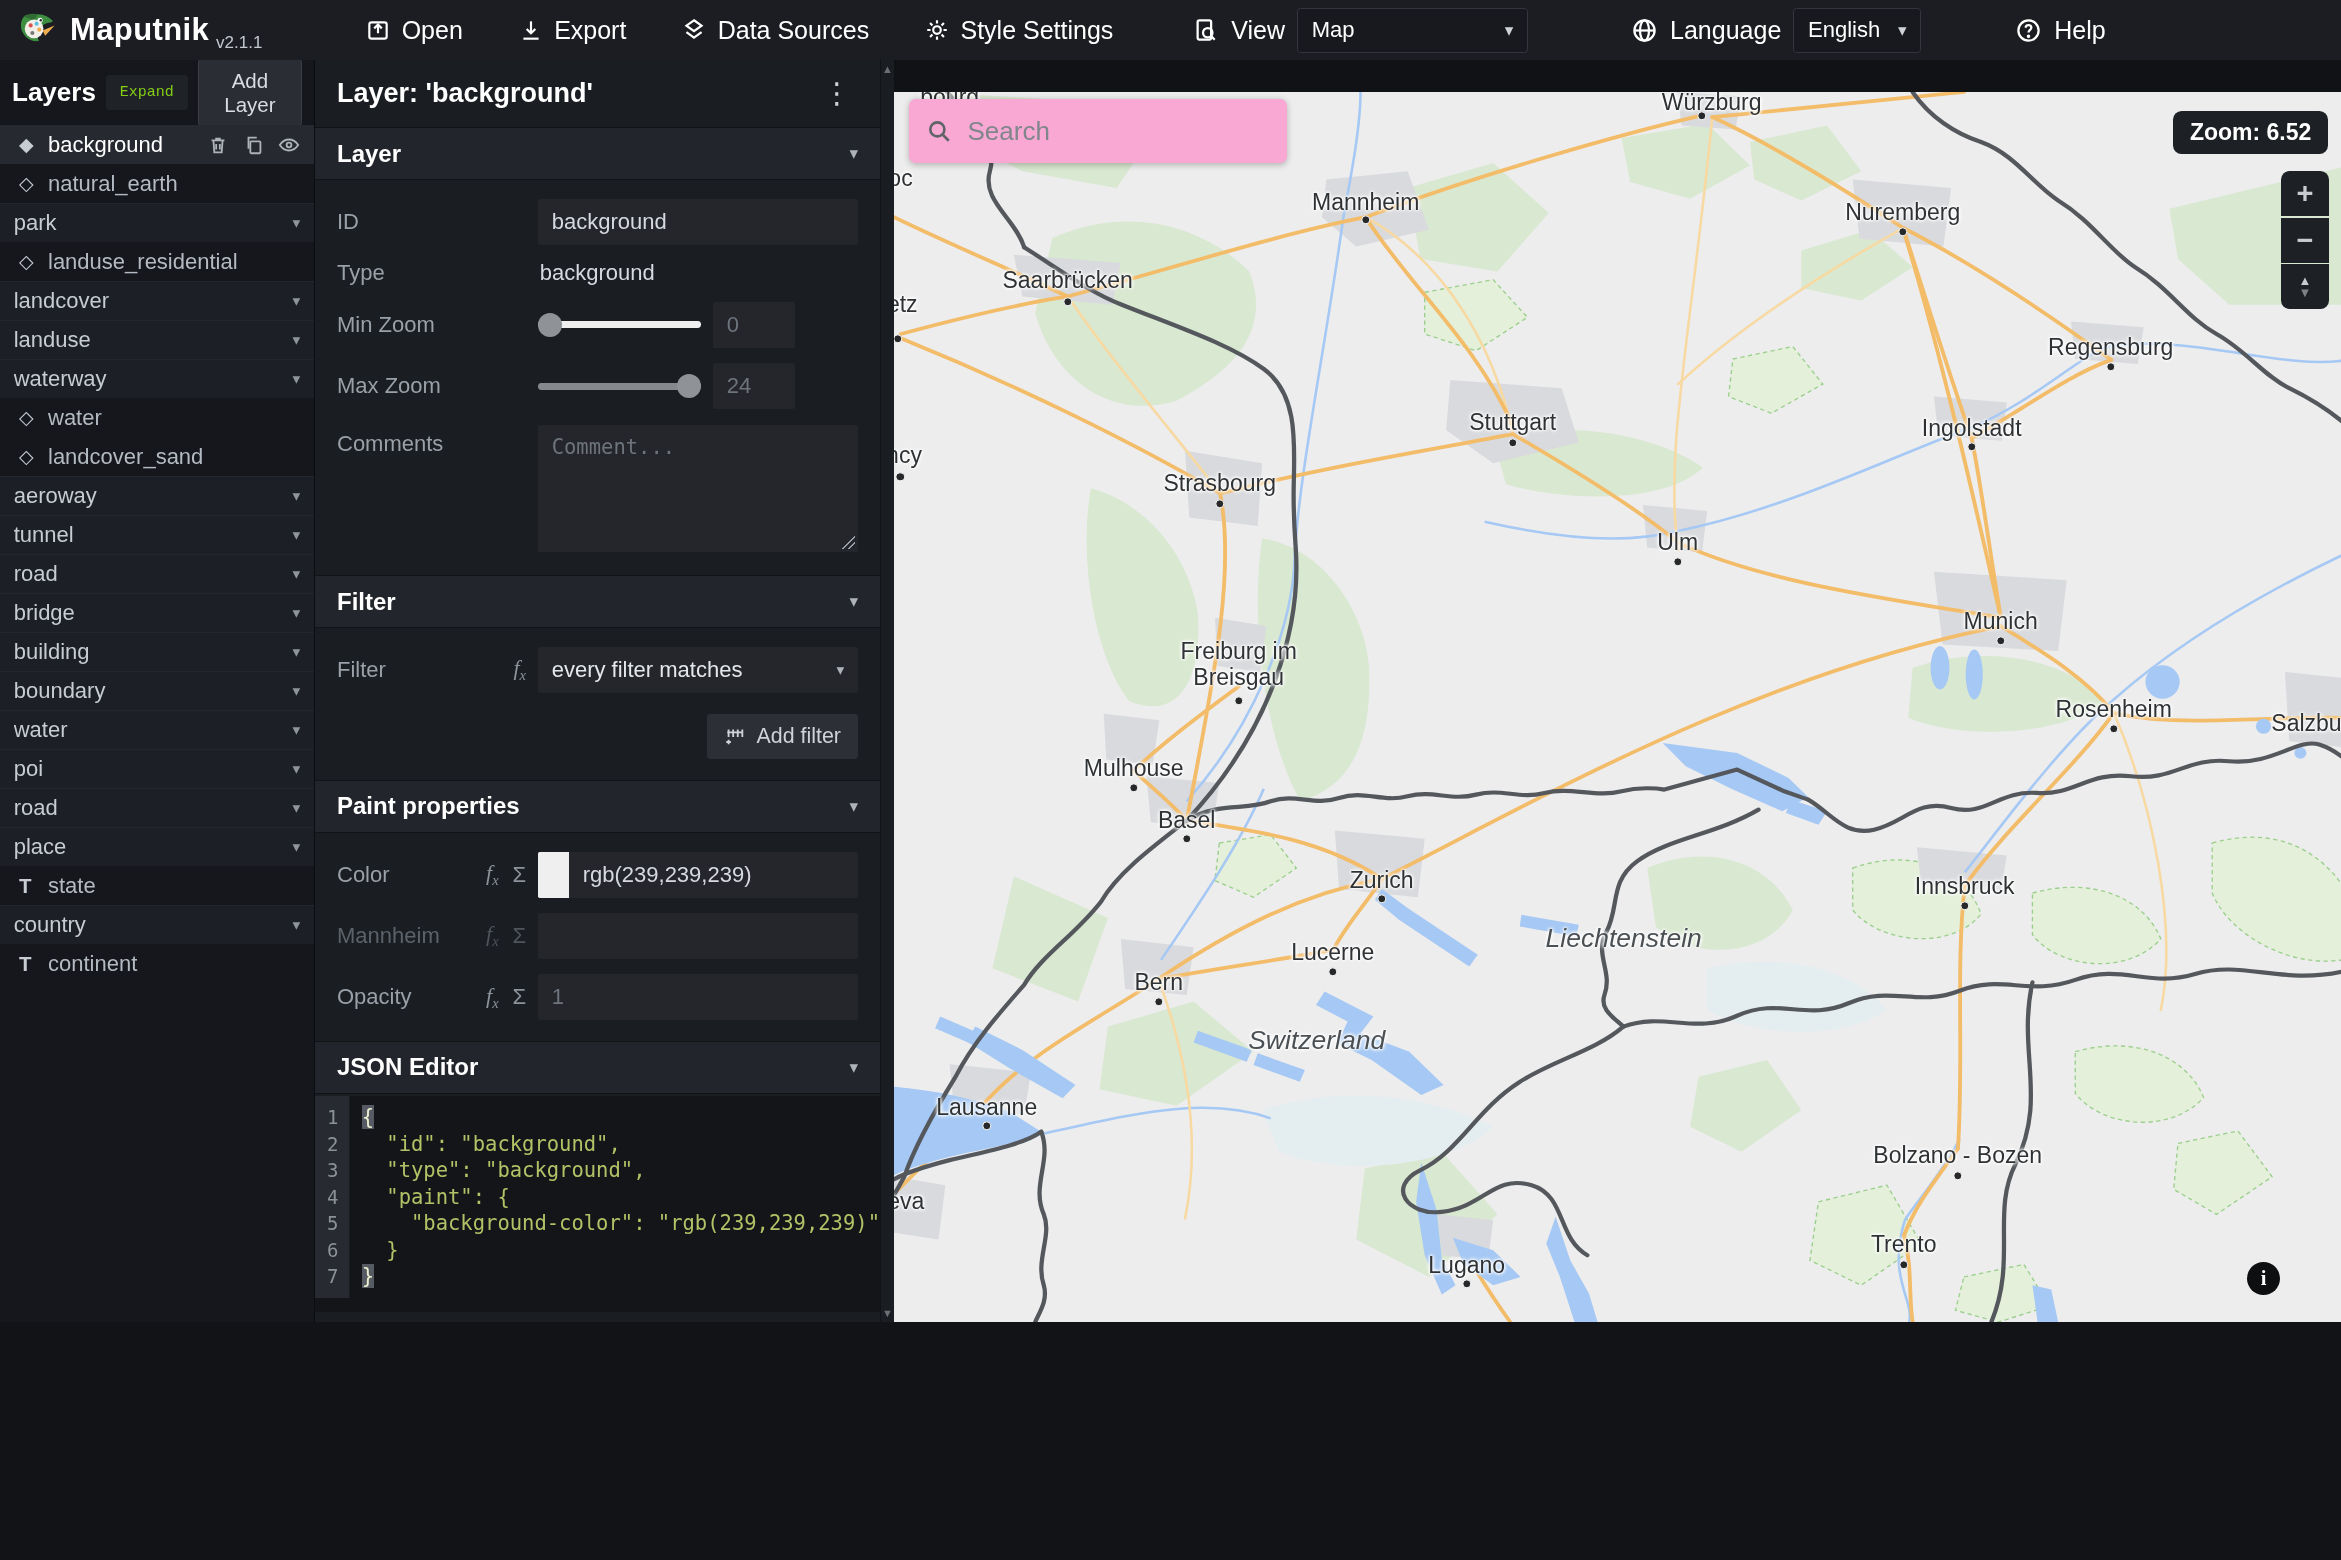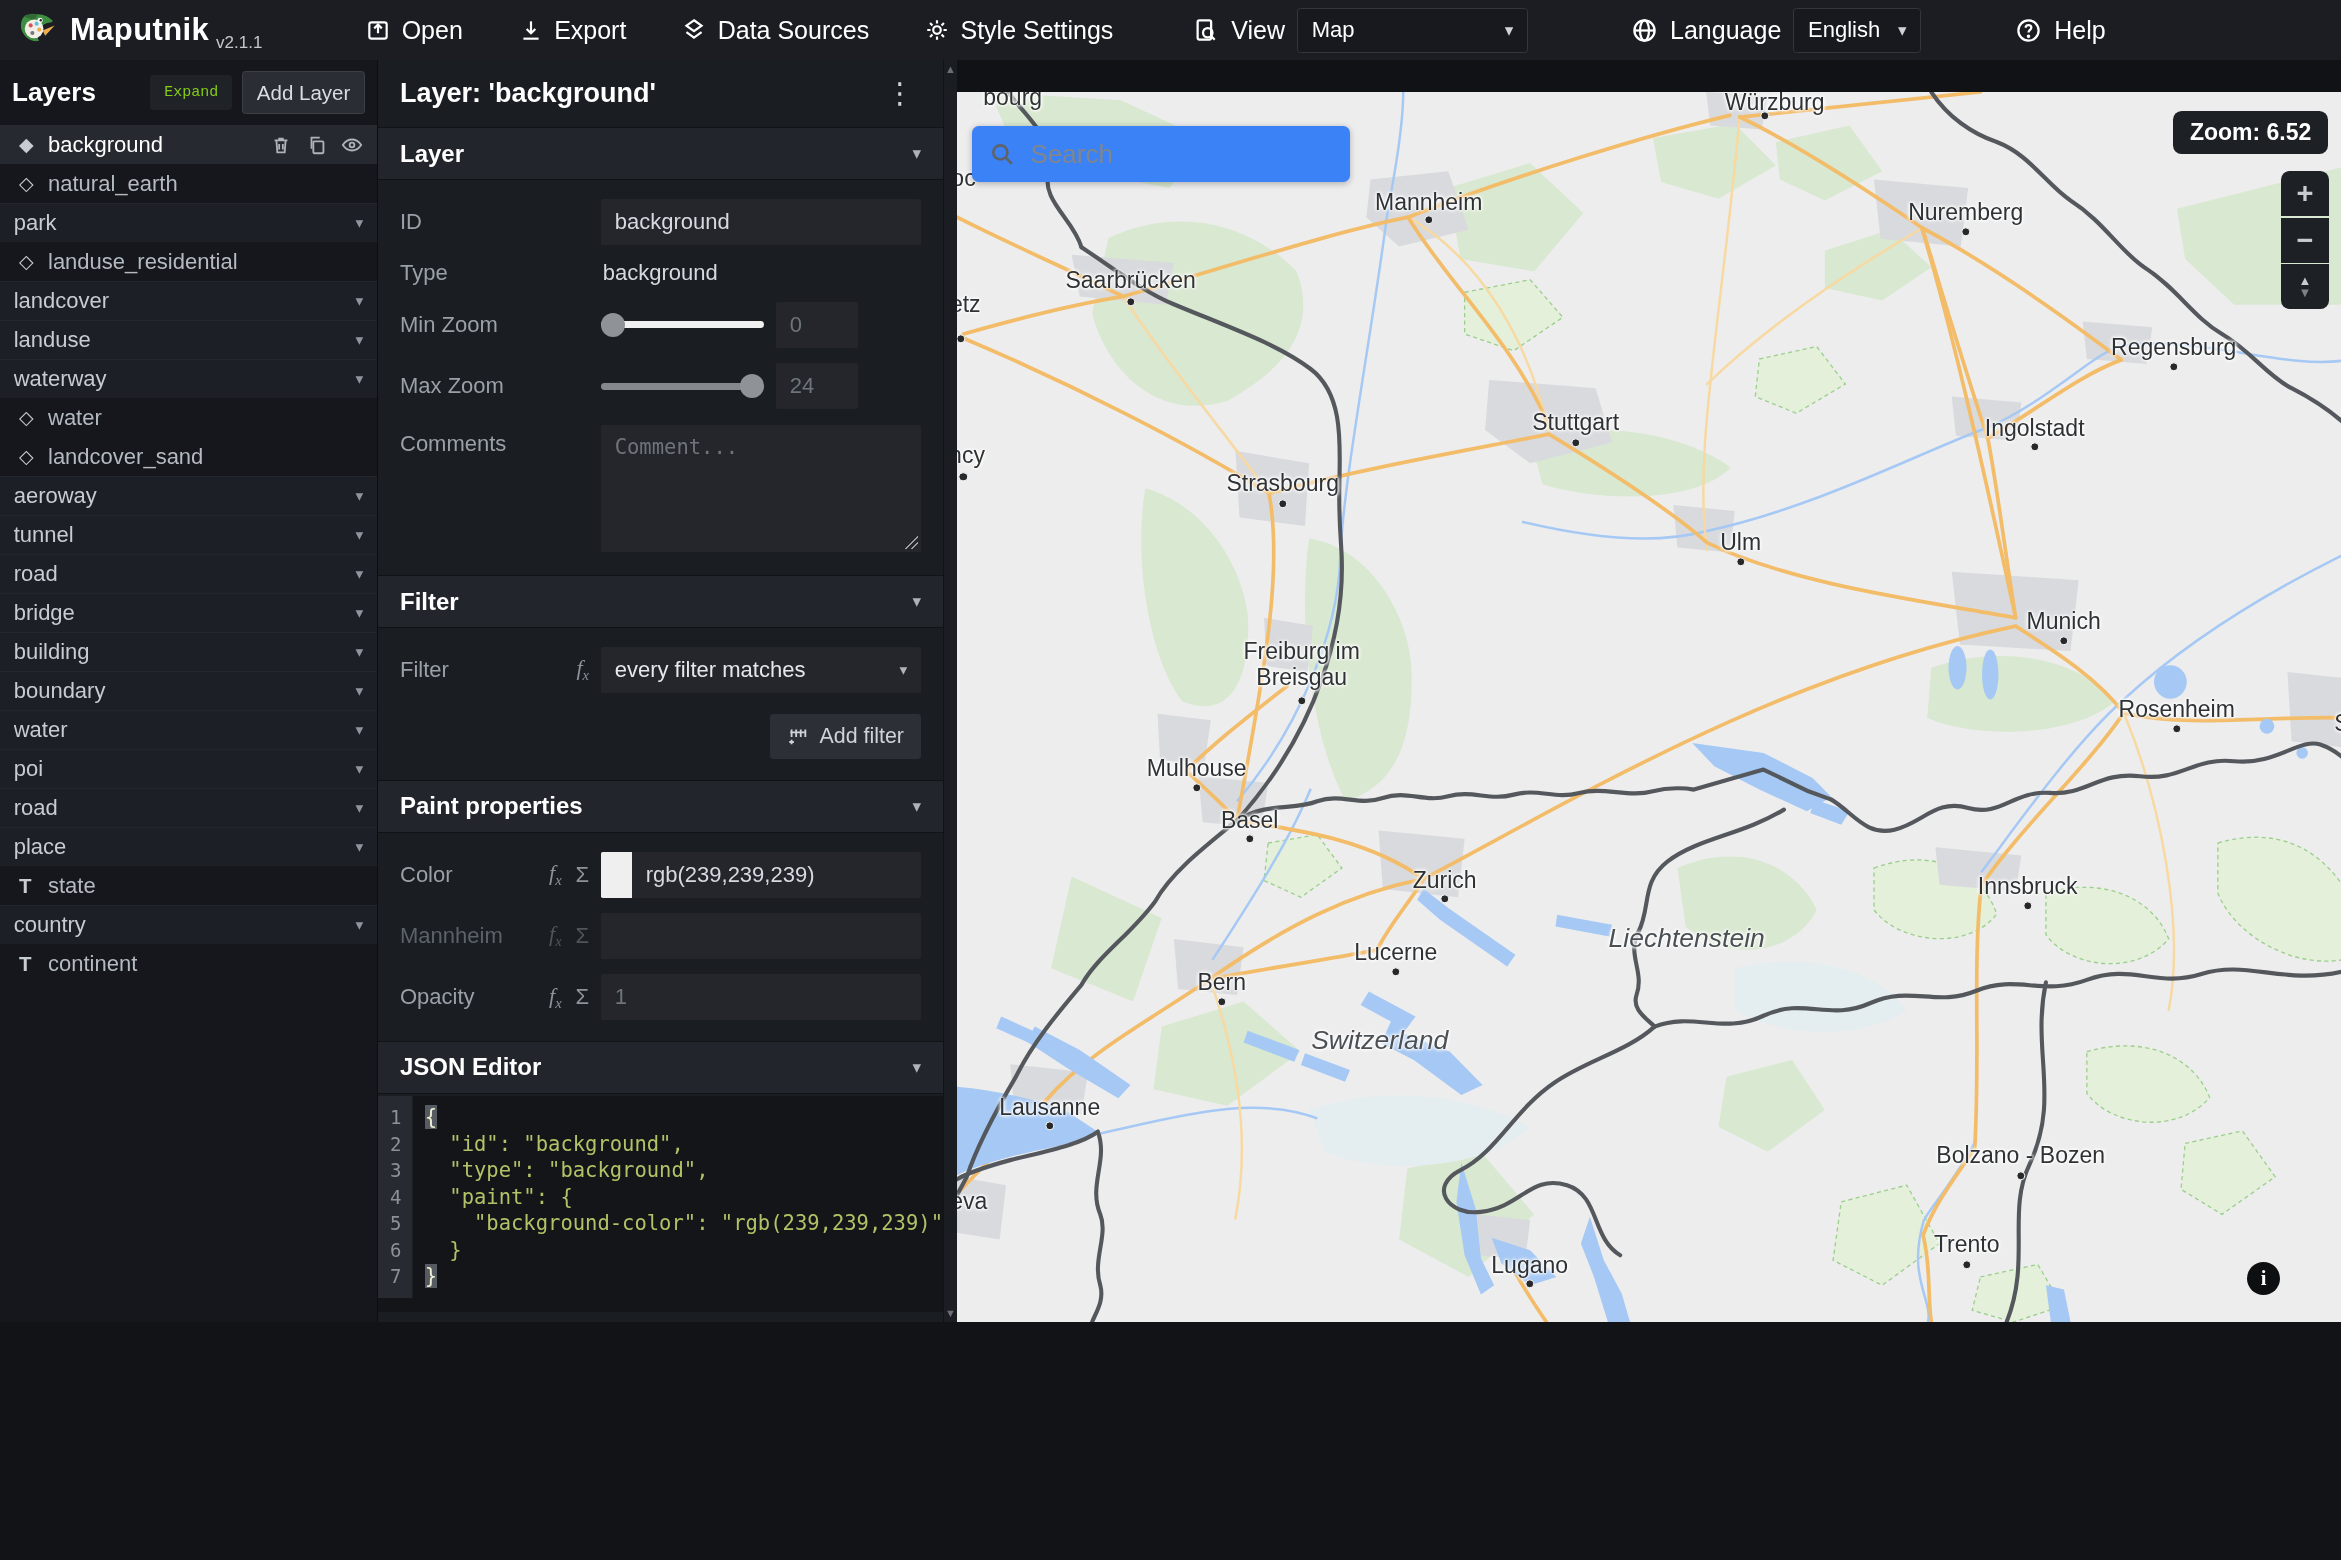--- a/index.html
+++ b/index.html
@@ -24,21 +24,21 @@
   .view-group { margin-left:79px; }
   .lang-group { margin-left:103px; }
   .help-group { margin-left:94px; }
   .tb-group svg { width:27px; height:27px; stroke:#fff; fill:none; stroke-width:2; }
 
   
   .window { position:absolute; left:0; top:60px; width:2342px; height:1262px; display:flex; }
   .void-bottom { position:absolute; left:0; top:1322px; width:2342px; height:239px; background:#111316; }
 
   
-  .sidebar { width:378px; background:#15171c; flex:none; display:flex; flex-direction:column; border-right:0.9px solid #0c0d10; }
+  .sidebar { width:315px; background:#15171c; flex:none; display:flex; flex-direction:column; border-right:0.9px solid #0c0d10; }
   .sidebar-header { height:65px; display:flex; align-items:center; padding:0 12px; gap:10.3px; }
   .sidebar-title { color:#fff; font-size:26px; font-weight:bold; flex:1; }
   .btn-expand { background:#1f2227; color:#84cc16; border:none; border-radius:3.4px; font-size:15px;
                 padding:8.6px 13.7px; font-family:Liberation Mono, monospace; cursor:pointer; }
   .btn-addlayer { background:#2a2d33; color:#d9dde2; border:0.9px solid #3c4046; border-radius:3.4px;
                   font-size:20.5px; padding:8.6px 13.7px; font-family:inherit; cursor:pointer; }
   .layer-list { flex:1; overflow:hidden; }
   .layer-row { height:39px; display:flex; align-items:center; padding:0 13.7px; cursor:pointer; color:#b4bac1; font-size:22px; }
   .layer-row.group { background:#1c1f25; border-top:0.9px solid #23262c; color:#c7ccd2; }
   .layer-row.layer { padding-left:19px; }
@@ -127,21 +127,21 @@
   .g-river { stroke:#a5c8f4; stroke-width:3; fill:none; }
   .g-road { stroke:#f3bc69; stroke-width:4.5; fill:none; stroke-linecap:round; stroke-linejoin:round; }
   .g-road-minor { stroke:#f7d9a1; stroke-width:3; fill:none; stroke-linecap:round; }
   .g-border { stroke:#54585d; stroke-width:5; fill:none; stroke-linecap:round; stroke-linejoin:round; }
   .map-label { position:absolute; transform:translate(-50%,-50%); color:#2f3234; font-size:23px; white-space:pre-line;
                text-align:center; line-height:1.15; font-weight:500;
                text-shadow:0 0 2.6px #fff, 0 0 2.6px #fff, 0 0 4.3px #fff, 0 0 5.1px #fff; pointer-events:none; }
   .map-label.country { color:#4b5054; font-size:26.5px; font-style:italic; font-weight:normal; }
   .map-dot { position:absolute; width:9.4px; height:9.4px; border-radius:50%; background:#26282a;
              border:1.7px solid #fff; transform:translate(-50%,-50%); pointer-events:none; }
-  .searchbox { position:absolute; left:15.4px; top:34px; width:378px; height:56px; background:#3b82f6; border-radius:6.8px;
+  .searchbox { position:absolute; left:15.4px; top:7px; width:378px; height:64px; background:#f9a8d4; border-radius:6.8px;
                box-shadow:0 1.7px 6.8px rgba(0,0,0,.25); display:flex; align-items:center; z-index:5; }
   .searchbox svg { width:26px; height:26px; stroke:#5f6368; fill:none; stroke-width:2.4; margin:0 15.4px 0 17px; flex:none; }
   .searchbox input { border:none; outline:none; flex:1; font-size:26px; color:#333; font-family:inherit; background:transparent; }
   .searchbox input::placeholder { color:#80868b; }
   .zoom-badge { position:absolute; right:13.7px; top:19px; height:43px; background:#1d2024; border-radius:8.6px;
                 color:#fff; font-size:23px; font-weight:bold; display:flex; align-items:center; padding:0 17px; z-index:5; }
   .map-controls { position:absolute; right:13px; top:79px; width:48px; border-radius:8.6px; overflow:hidden; z-index:5;
                   display:flex; flex-direction:column; gap:1.7px; }
   .mc-btn { height:45px; background:#1d2024; color:#c8ccd0; display:flex; align-items:center; justify-content:center;
             font-size:29px; font-weight:bold; cursor:pointer; }

